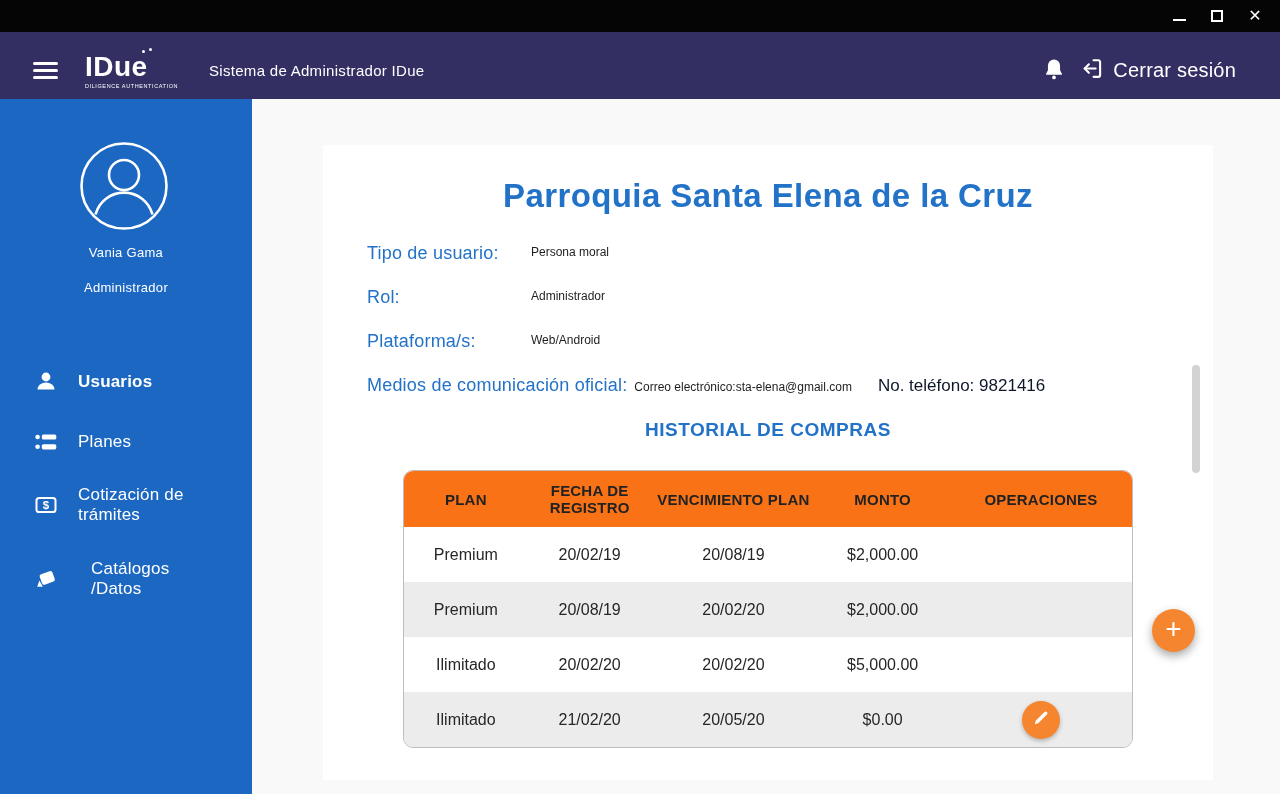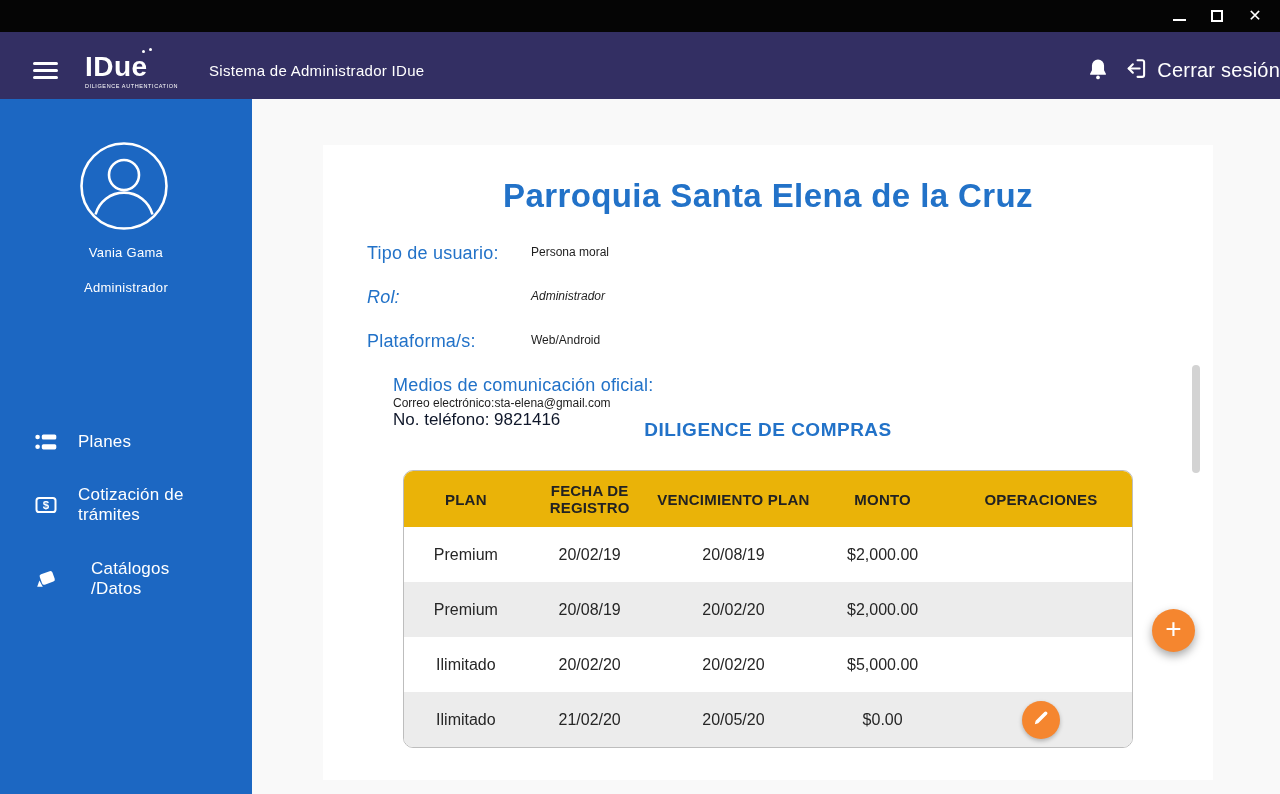--- a/index.html
+++ b/index.html
@@ -35,21 +35,21 @@
   .hamburger div { height: 3px; background: #fff; border-radius: 2px; margin: 4px 0; }
   .logo-block { margin-left: 27px; position: relative; color: #fff; width: 86px; }
   .logo-main {
     font-size: 28px; font-weight: bold; letter-spacing: 0.5px; line-height: 1;
     position: relative; display: inline-block;
   }
   .logo-edot { position: absolute; top: -3px; right: 3px; width: 3px; height: 3px; background: #fff; border-radius: 50%; }
   .logo-rdot { position: absolute; top: -5px; right: -4px; width: 3px; height: 3px; background: #fff; border-radius: 50%; }
   .logo-sub { font-size: 5.5px; letter-spacing: 0.6px; margin-top: 2px; white-space: nowrap; }
   .app-title { margin-left: 38px; color: #fff; font-size: 15px; letter-spacing: 0.3px; }
-  .appbar-right { margin-left: auto; display: flex; align-items: center; gap: 13px; }
+  .appbar-right { margin-left: auto; display: flex; align-items: center; gap: 13px; padding-right: 44px; }
   .icon-btn { width: 26px; height: 26px; display: flex; align-items: center; justify-content: center; cursor: pointer; }
   .logout-group { display: flex; align-items: center; gap: 8px; cursor: pointer; }
   .logout-label { color: #fff; font-size: 20px; font-weight: 500; letter-spacing: 0.2px; }
 
   
   .sidebar {
     position: absolute; left: 0; top: 99px; width: 252px; height: 695px;
     background: #1c67c2; color: #fff;
   }
   .avatar-wrap { position: absolute; left: 79px; top: 42px; width: 90px; height: 90px; }
@@ -91,21 +91,21 @@
     text-align: center; color: #2272c8; font-size: 19px; font-weight: bold; letter-spacing: 0.5px;
   }
 
   
   .purchase-table {
     position: absolute; left: 80px; top: 325px; width: 730px;
     border: 1px solid #bdbdbd; border-radius: 10px; overflow: hidden;
     background: #fff;
   }
   .t-row, .t-head { display: grid; grid-template-columns: 17% 17% 22.5% 18.5% 25%; }
-  .t-head { background: #eab308; height: 56px; }
+  .t-head { background: #f97316; height: 56px; }
   .t-head .t-cell { font-size: 15px; font-weight: bold; color: #222; line-height: 17px; letter-spacing: 0.2px; }
   .t-row { height: 55px; background: #fff; }
   .t-row.alt { background: #ececec; }
   .t-cell {
     display: flex; align-items: center; justify-content: center; text-align: center;
     font-size: 16px; color: #262626; padding: 0 4px;
   }
   .edit-btn {
     width: 38px; height: 38px; border-radius: 50%; border: none;
     background: #f5862f; display: flex; align-items: center; justify-content: center;
@@ -180,20 +180,29 @@
   <div class="avatar-wrap">
     <svg width="90" height="90" viewBox="0 0 90 90" fill="none" stroke="#ffffff" stroke-width="2.6" xmlns="http://www.w3.org/2000/svg">
       <circle cx="45" cy="45" r="42.5"></circle>
       <circle cx="45" cy="34" r="15"></circle>
       <path d="M16.5 73.5 a 29.5 29.5 0 0 1 57 0"></path>
     </svg>
   </div>
   <div class="profile-name">Vania Gama</div>
   <div class="profile-role">Administrador</div>
 
+  <div class="nav-item active" style="top: 270px;">
+    <span class="nav-icon">
+      <svg width="24" height="24" viewBox="0 0 24 24" fill="#ffffff" xmlns="http://www.w3.org/2000/svg">
+        <circle cx="12" cy="7" r="4.4"></circle>
+        <path d="M3.5 19.5 a 8.5 7 0 0 1 17 0 z"></path>
+      </svg>
+    </span>
+    <span class="nav-label">Usuarios</span>
+  </div>
 
   <div class="nav-item" style="top: 330px;">
     <span class="nav-icon">
       <svg width="24" height="24" viewBox="0 0 24 24" fill="#ffffff" xmlns="http://www.w3.org/2000/svg">
         <circle cx="3.6" cy="7" r="2.3"></circle>
         <rect x="7.8" y="4.4" width="14.5" height="5.2" rx="1.6"></rect>
         <circle cx="3.6" cy="16.8" r="2.3"></circle>
         <rect x="7.8" y="14.2" width="14.5" height="5.2" rx="1.6"></rect>
       </svg>
     </span>
@@ -224,35 +233,35 @@
 </div>
 
 <div class="content">
   <div class="card">
     <div class="card-title">Parroquia Santa Elena de la Cruz</div>
 
     <div class="detail-row" style="top: 98px;">
       <span class="detail-label">Tipo de usuario:</span>
       <span class="detail-value">Persona moral</span>
     </div>
-    <div class="detail-row" style="top: 142px; font-style: italic;">
+    <div class="detail-row" style="top: 142px;">
       <span class="detail-label">Rol:</span>
       <span class="detail-value">Administrador</span>
     </div>
     <div class="detail-row" style="top: 186px;">
       <span class="detail-label">Plataforma/s:</span>
       <span class="detail-value">Web/Android</span>
     </div>
-    <div class="detail-row flex-row" style="top: 230px; flex-direction: column;">
+    <div class="detail-row flex-row" style="top: 230px;">
       <span class="detail-label">Medios de comunicación oficial:</span>
       <span class="detail-value">Correo electrónico:sta-elena@gmail.com</span>
       <span class="detail-value2">No. teléfono: 9821416</span>
     </div>
 
-    <div class="section-title">DILIGENCE DE COMPRAS</div>
+    <div class="section-title">HISTORIAL DE COMPRAS</div>
 
     <div class="purchase-table">
       <div class="t-head">
         <div class="t-cell">PLAN</div>
         <div class="t-cell">FECHA DE REGISTRO</div>
         <div class="t-cell">VENCIMIENTO PLAN</div>
         <div class="t-cell">MONTO</div>
         <div class="t-cell">OPERACIONES</div>
       </div>
 

